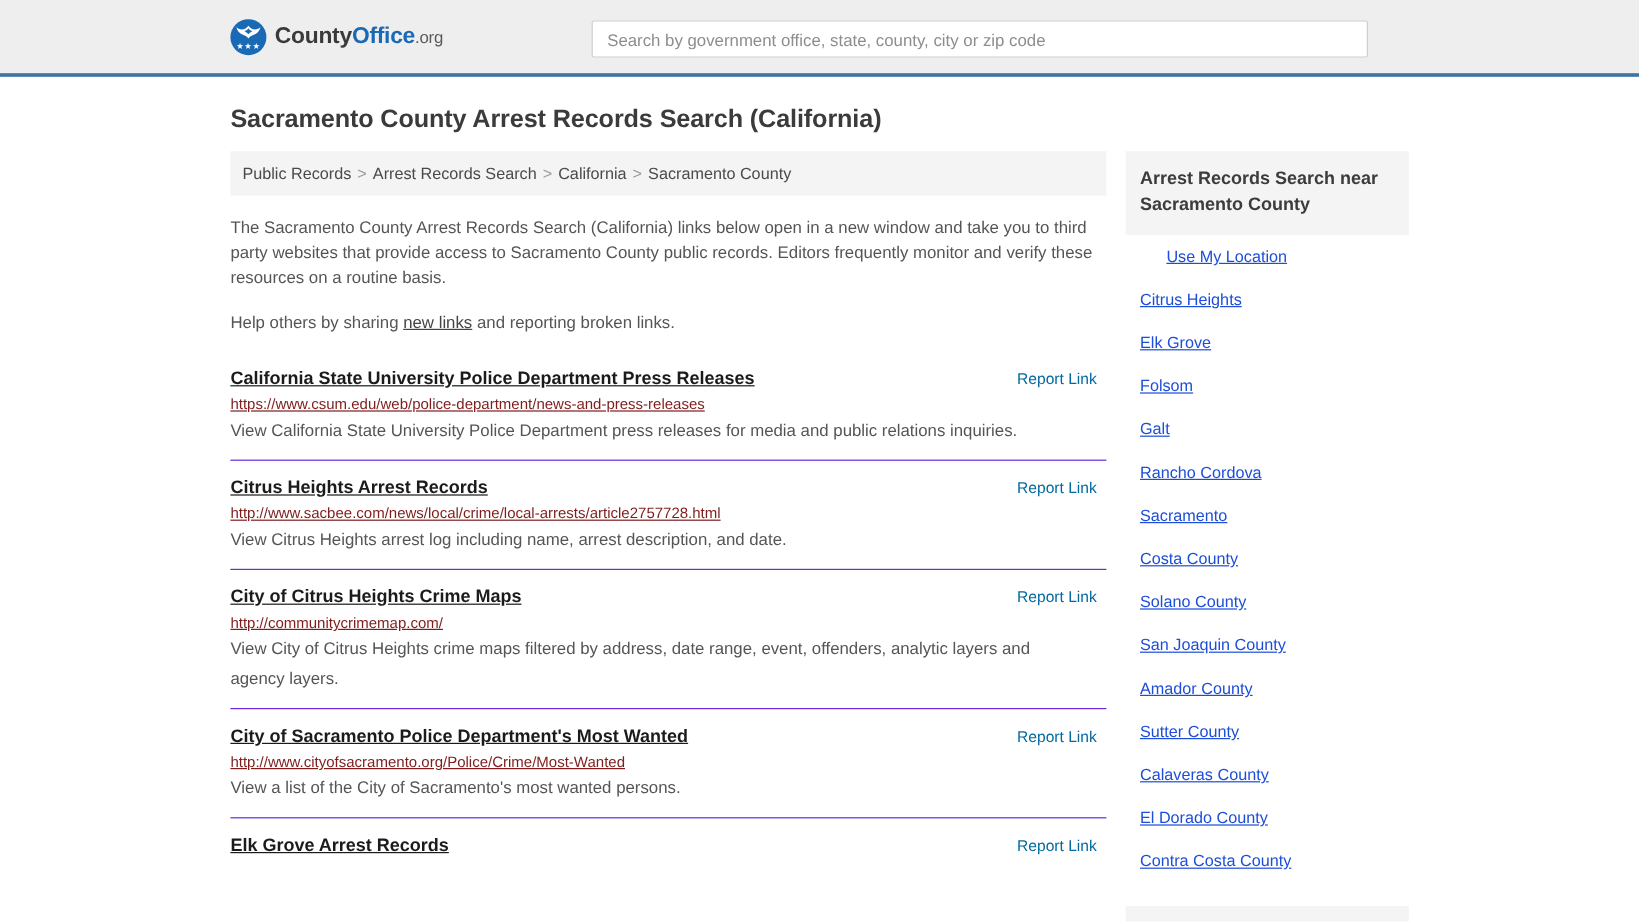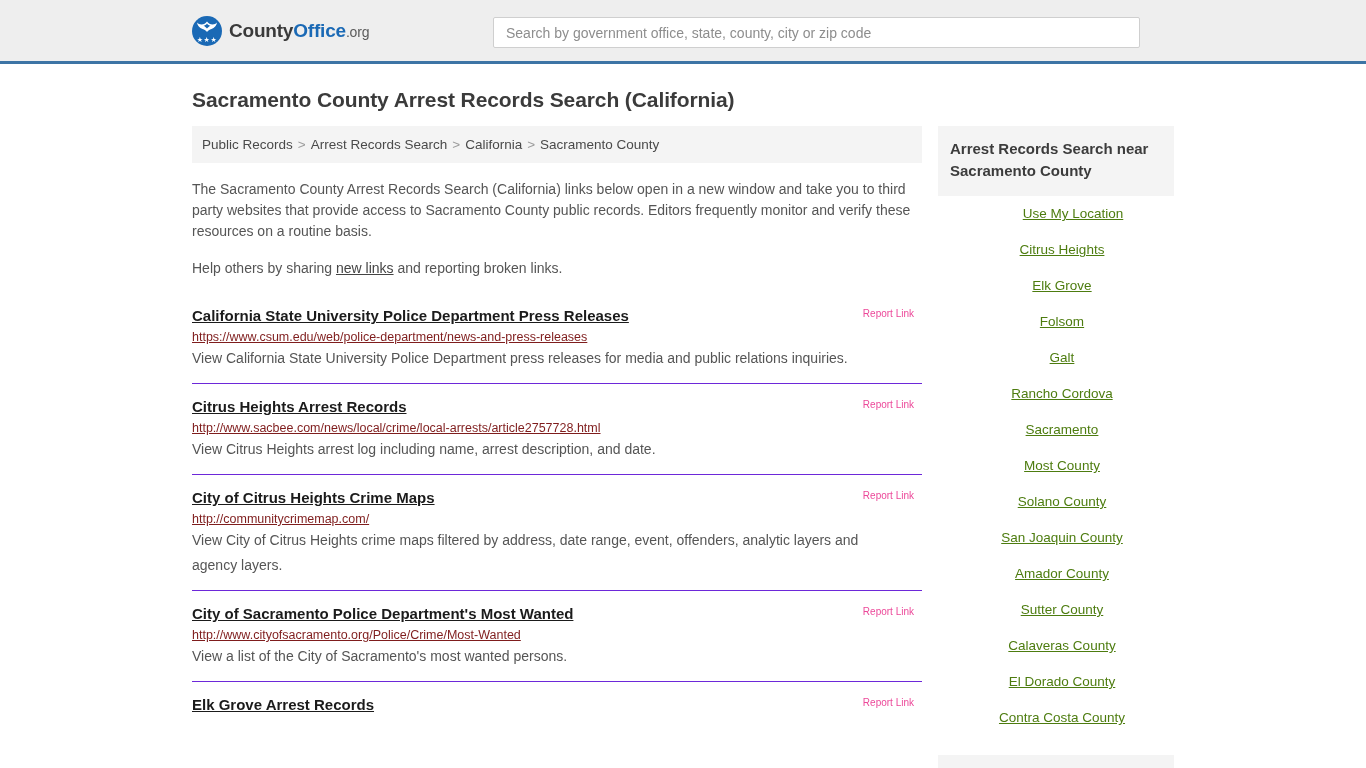--- a/index.html
+++ b/index.html
@@ -138,22 +138,22 @@
     font-weight: bold;
     color: #1b1b1b;
     text-decoration: underline;
     display: inline-block;
     max-width: 600px;
   }
   .report-link {
     position: absolute;
     right: 8px;
     top: 15px;
-    font-size: 10px;
-    color: #ec4899;
+    font-size: 13px;
+    color: #0369a1;
   }
   .link-item:first-child .report-link { top: 11px; }
   .link-url {
     display: block;
     font-size: 12.5px;
     color: #7f1d1d;
     margin-top: 5px;
     word-break: break-all;
   }
   .link-desc {
@@ -172,25 +172,24 @@
     font-size: 15px;
     font-weight: bold;
     color: #3c3c3c;
     line-height: 22px;
   }
   .side-list { margin: 0; padding: 0; list-style: none; }
   .side-list li { padding: 0; }
   .side-list a {
     display: block;
     font-size: 13.5px;
-    color: #4d7c0f;
+    color: #1d4ed8;
     text-decoration: underline;
     padding: 11px 0 11px 12px;
     line-height: 14px;
-    text-align: center;
   }
   .side-list a.indent { padding-left: 34px; }
   .side-card-head-2 {
     background: #f4f4f4;
     margin-top: 19px;
     padding: 12px 12px 14px 12px;
     font-size: 15px;
     font-weight: bold;
     color: #3c3c3c;
     line-height: 22px;
@@ -286,21 +285,21 @@
         <li>
             <a href="#">Galt</a>
           </li>
         <li>
             <a href="#">Rancho Cordova</a>
           </li>
         <li>
             <a href="#">Sacramento</a>
           </li>
         <li>
-            <a href="#">Most County</a>
+            <a href="#">Costa County</a>
           </li>
         <li>
             <a href="#">Solano County</a>
           </li>
         <li>
             <a href="#">San Joaquin County</a>
           </li>
         <li>
             <a href="#">Amador County</a>
           </li>

